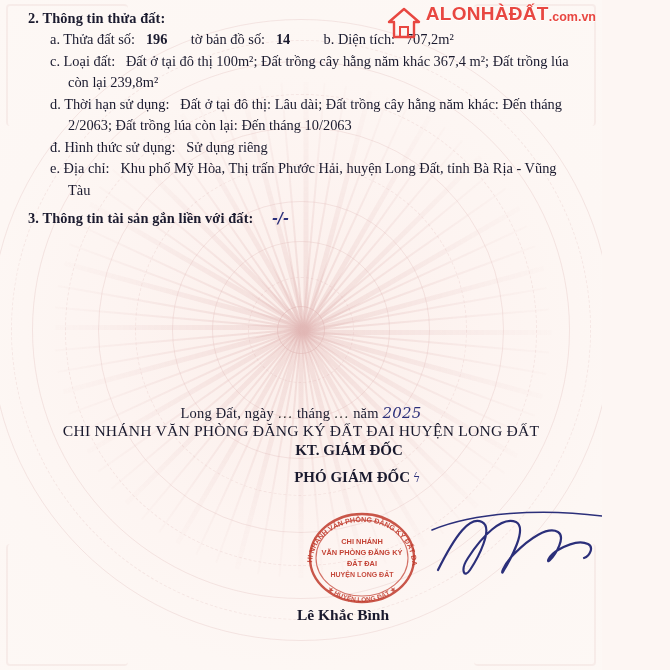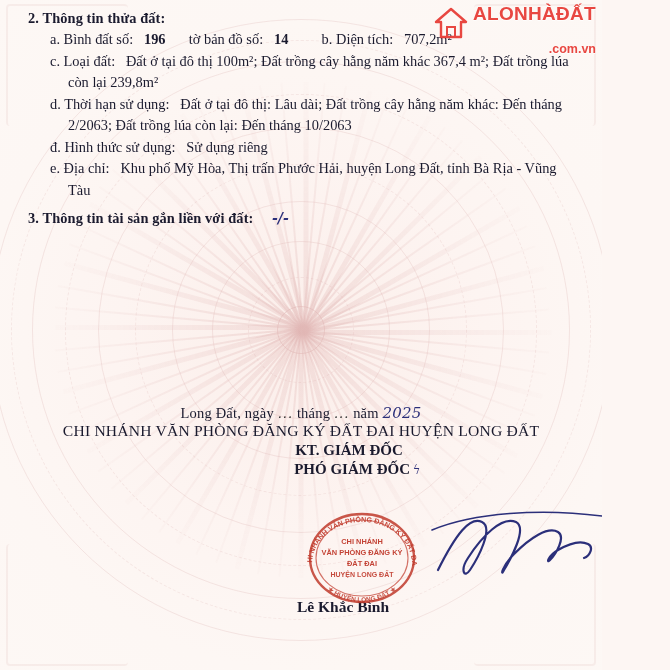--- a/index.html
+++ b/index.html
@@ -134,21 +134,21 @@
   }
   .sig-role1 {
     font-weight: bold;
     font-size: 15px;
     margin-top: 2px;
     padding-left: 96px;
   }
   .sig-role2 {
     font-weight: bold;
     font-size: 15px;
-    margin-top: 2px;
+    margin-top: 10px;
     padding-left: 112px;
     position: relative;
     font-family: Liberation Serif, serif;
   }
   .sig-role2 .tick {
     color: #2b2f7a;
     font-weight: normal;
     font-style: italic;
     font-size: 15px;
     margin-left: 3px;
@@ -193,24 +193,23 @@
     gap: 5px;
     opacity: .96;
   }
   .logo-house {
     width: 34px; height: 34px;
     position: relative;
     margin-top: 2px;
   }
   .logo-text {
     display: flex;
-    flex-direction: column;
+    flex-direction: row;
     align-items: flex-start;
     line-height: 1;
-    gap: 17px;
   }
   .logo-main {
     font-family: "Liberation Sans", sans-serif;
     font-weight: bold;
     font-size: 19px;
     color: #e8403a;
     letter-spacing: .3px;
     text-shadow: 0 1px 0 rgba(255,255,255,.85);
   }
   .logo-sub {
@@ -318,21 +317,21 @@
   <div class="corner-orn tl"></div>
   <div class="corner-orn tr"></div>
   <div class="corner-orn bl"></div>
   <div class="corner-orn br"></div>
 
   <div class="doc">
 
     <div class="sec-title">2. Thông tin thửa đất:</div>
 
     <div class="ln">
-      <span>a. Bình đất số:</span>
+      <span>a. Thửa đất số:</span>
       <span class="spacel">&nbsp;</span>
       <b class="v">196</b>
       <span class="spacer-w">&nbsp;</span>
       <span>tờ bản đồ số:</span>
       <span>&nbsp;</span>
       <b class="v">14</b>
       <span class="spacer-w2">&nbsp;</span>
       <span>b. Diện tích:</span>
       <span>&nbsp;</span>
       <span>707,2m²</span>

